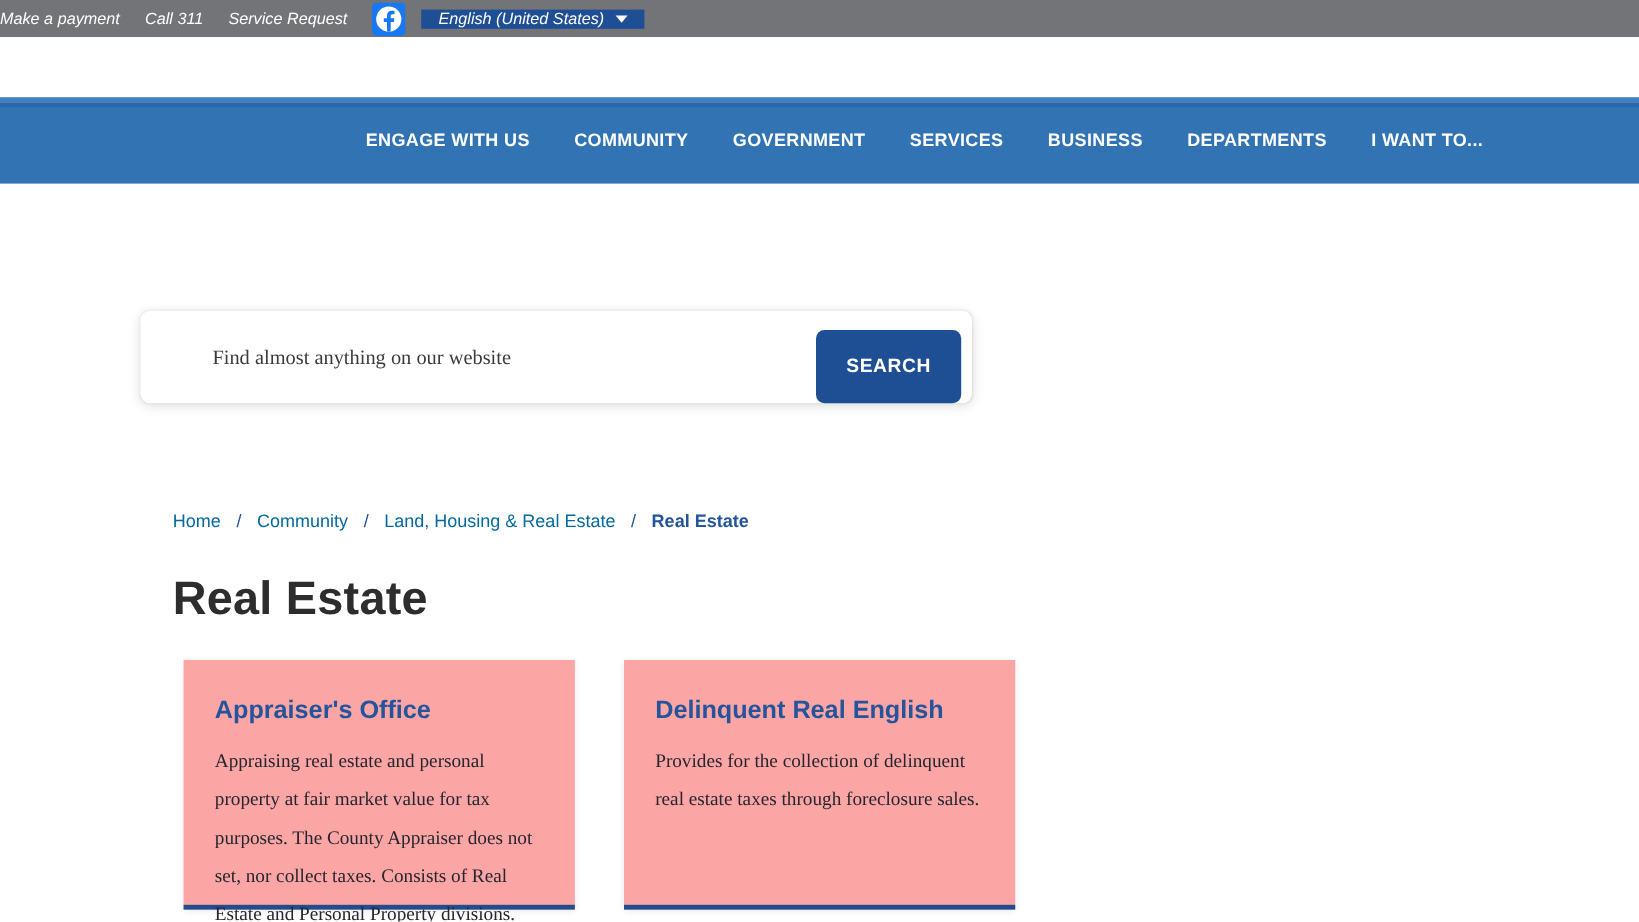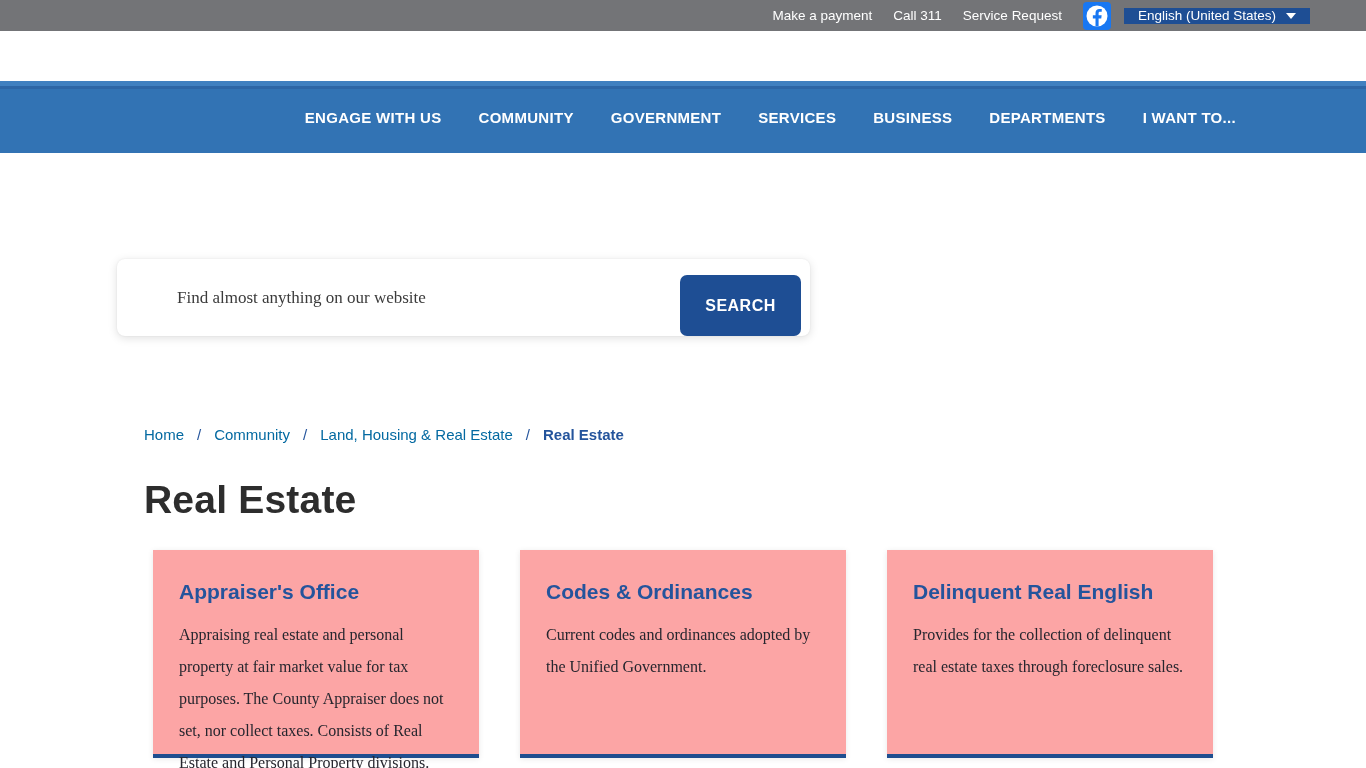--- a/index.html
+++ b/index.html
@@ -10,22 +10,22 @@
     position:relative;
     overflow:hidden;
   }
 
   
   .topbar {
     height:31px;
     background:#737477;
     display:flex;
     align-items:center;
-    justify-content:flex-end;
-    padding-right:56px;
+    padding-right:114px;
+    font-style:italic;
   }
   .topbar-link {
     color:#ffffff;
     font-size:13.5px;
     text-decoration:none;
     margin-right:21px;
     cursor:pointer;
     white-space:nowrap;
   }
   .fb-btn {
@@ -219,20 +219,16 @@
 </div>
 
 <h1 class="page-title">Real Estate</h1>
 
 <div class="cards-row">
   <div class="card">
     <h3>Appraiser's Office</h3>
     <p>Appraising real estate and personal property at fair market value for tax purposes. The County Appraiser does not set, nor collect taxes. Consists of Real Estate and Personal Property divisions.</p>
   </div>
   <div class="card">
-    <h3>Codes &amp; Ordinances</h3>
-    <p>Current codes and ordinances adopted by the Unified Government.</p>
-  </div>
-  <div class="card">
     <h3>Delinquent Real English</h3>
     <p>Provides for the collection of delinquent real estate taxes through foreclosure sales.</p>
   </div>
 </div>
 
 </body></html>

